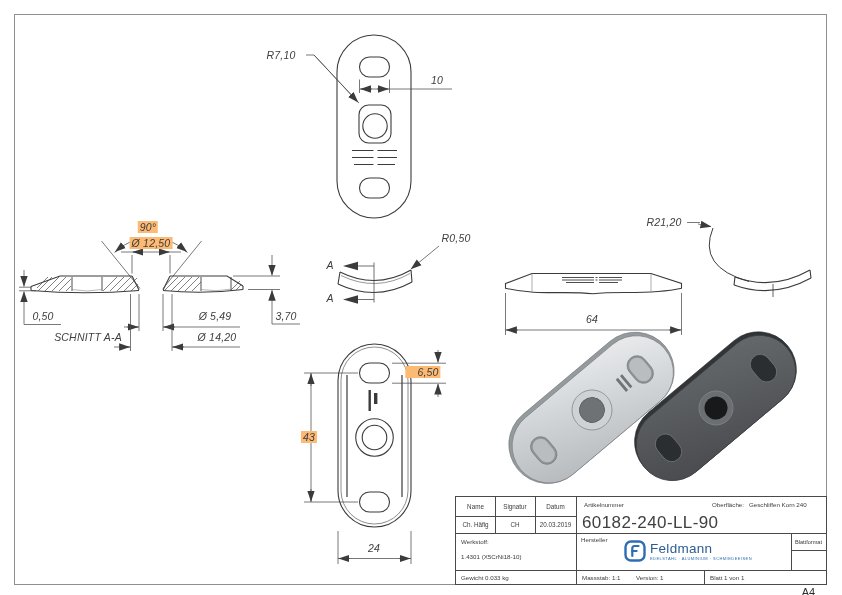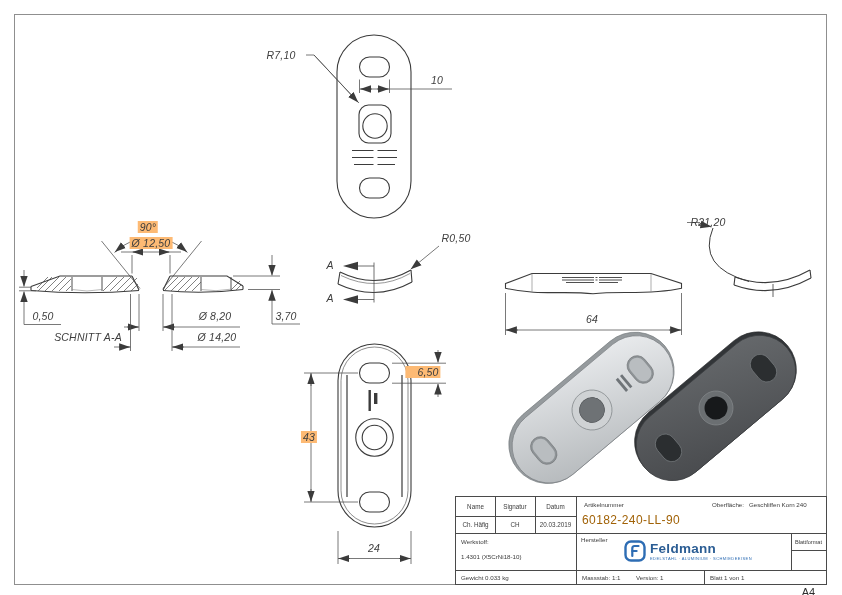--- a/index.html
+++ b/index.html
@@ -22,24 +22,24 @@
   .tblock{
     position:absolute;left:455px;top:496px;width:372px;height:89px;
     border:1px solid #4a4a4a;box-sizing:border-box;background:#fff;
   }
   .tblock .vline,.tblock .hline{position:absolute;background:#4a4a4a;}
   .tblock .vline{width:1px;}
   .tblock .hline{height:1px;}
   .tcell{position:absolute;display:flex;align-items:center;justify-content:center;
          font-size:6.3px;color:#3c3c3c;white-space:nowrap;}
   .tlabel{position:absolute;font-size:6.2px;color:#3c3c3c;white-space:nowrap;}
-  .artnum{position:absolute;font-size:12px;letter-spacing:.4px;color:#a16207;white-space:nowrap;}
+  .artnum{position:absolute;font-size:17px;letter-spacing:.4px;color:#404040;white-space:nowrap;}
   .a4{position:absolute;font-size:11px;color:#2e2e2e;margin-top:32px;}
   .logo{position:absolute;display:flex;align-items:center;gap:4px;}
-  .logo .brand{font-size:13.5px;font-weight:bold;color:#2b5d94;letter-spacing:.3px;line-height:1;}
+  .logo .brand{font-size:13.5px;font-weight:normal;color:#2b5d94;letter-spacing:.3px;line-height:1;}
   .logo .tagline{font-size:4px;color:#2e6db4;letter-spacing:.45px;line-height:1;margin-top:1.5px;}
 </style>
 </head>
 <body>
 
 <div class="frame"></div>
 
 <svg class="cad" width="842" height="595" viewBox="0 0 842 595">
   <defs>
     <marker id="arw" viewBox="0 0 10 8" refX="9.6" refY="4" markerWidth="11" markerHeight="9" orient="auto" markerUnits="userSpaceOnUse">
@@ -226,28 +226,28 @@
   </g>
 </svg>
 
 <div class="labels">
   <span class="dim" style="left:281px;top:55px;">R7,10</span>
   <span class="dim" style="left:437px;top:80px;">10</span>
   <span class="dim bg" style="left:148px;top:227px;">90°</span>
   <span class="dim bg" style="left:151px;top:243px;">Ø 12,50</span>
   <span class="dim" style="left:43px;top:316px;">0,50</span>
   <span class="dim" style="left:88px;top:337px;">SCHNITT A-A</span>
-  <span class="dim" style="left:215px;top:316px;">Ø 8,20</span>
+  <span class="dim" style="left:215px;top:316px;">Ø 5,49</span>
   <span class="dim" style="left:217px;top:337px;text-align:center;">Ø 14,20</span>
   <span class="dim" style="left:286px;top:316px;">3,70</span>
   <span class="dim" style="left:330px;top:265px;">A</span>
   <span class="dim" style="left:330px;top:298px;">A</span>
   <span class="dim" style="left:456px;top:238px;">R0,50</span>
   <span class="dim" style="left:592px;top:319px;">64</span>
-  <span class="dim" style="left:664px;top:222px;margin-left:44px;">R21,20</span>
+  <span class="dim" style="left:664px;top:222px;">R21,20</span>
   <span class="dim bg" style="left:423px;top:372px;padding-left:12px;">6,50</span>
   <span class="dim bg" style="left:309px;top:437px;">43</span>
   <span class="dim" style="left:374px;top:548px;">24</span>
 </div>
 
 <div class="tblock">
 
   <div class="vline" style="left:39px;top:0;height:36px;"></div>
   <div class="vline" style="left:79px;top:0;height:36px;"></div>
   <div class="vline" style="left:120px;top:0;height:87px;"></div>

